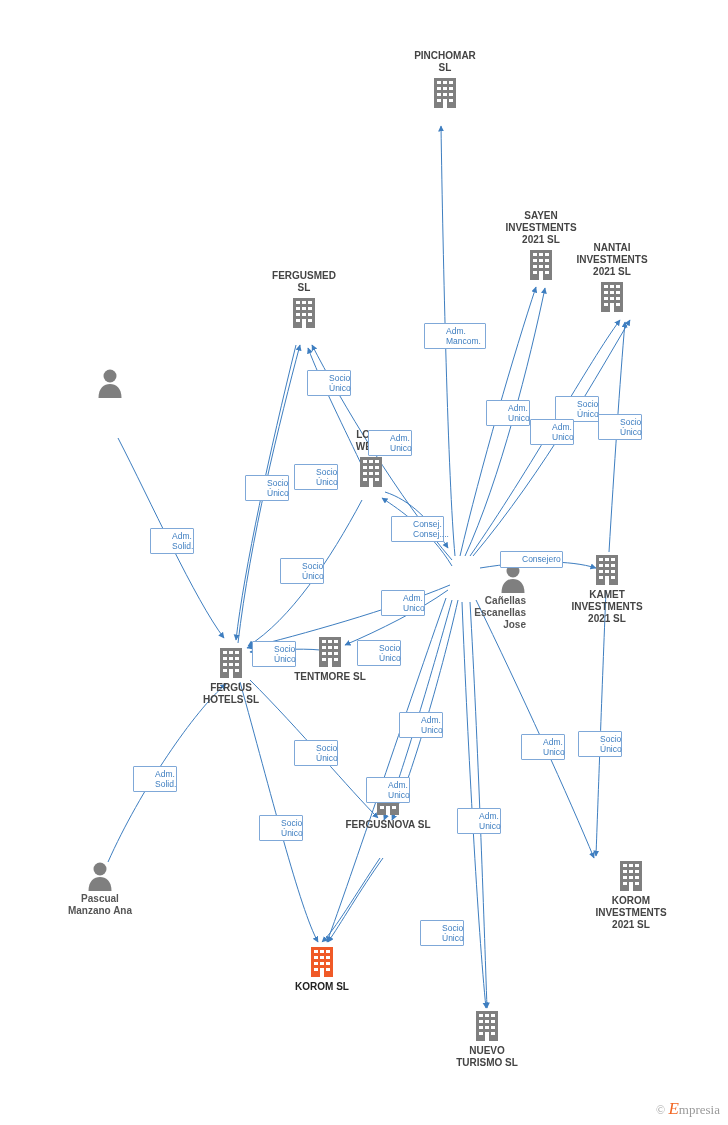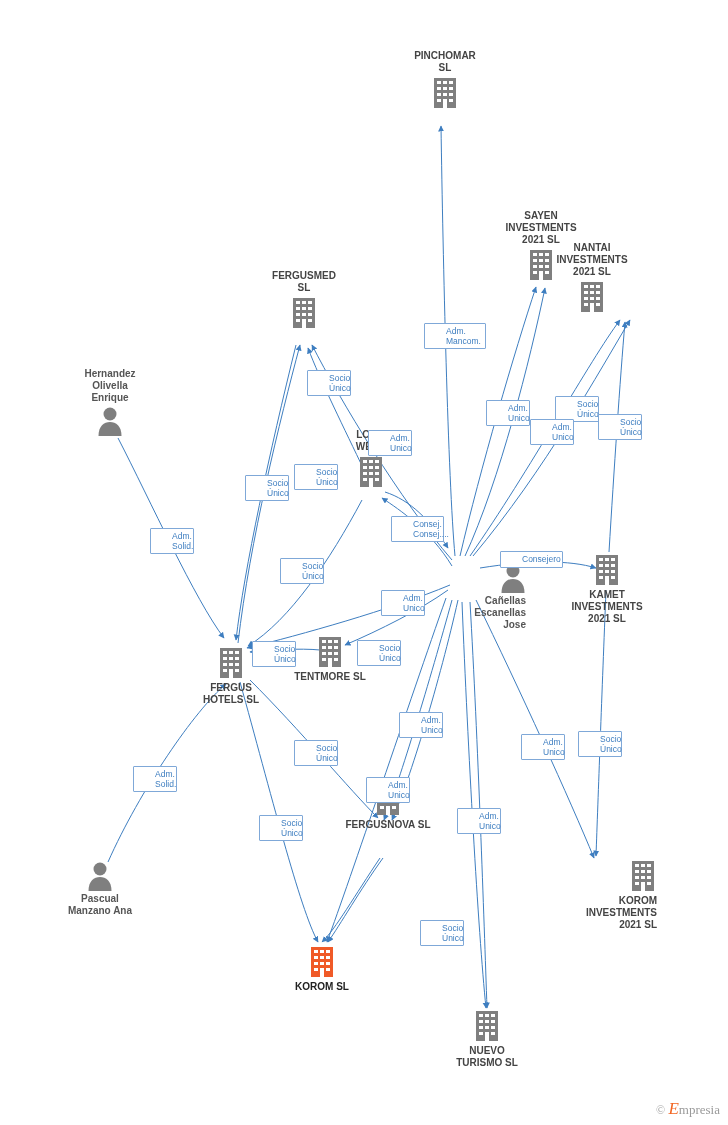--- a/index.html
+++ b/index.html
@@ -172,21 +172,21 @@
               <rect x="18" y="11" width="4" height="3"></rect>
               <rect x="6" y="17" width="4" height="3"></rect>
               <rect x="12" y="17" width="4" height="3"></rect>
               <rect x="18" y="17" width="4" height="3"></rect>
               <rect x="6" y="23" width="4" height="3"></rect>
               <rect x="18" y="23" width="4" height="3"></rect>
               <rect x="12" y="23" width="4" height="9"></rect>
             </g>
           </svg></span>
       </div>
-      <div class="node company" style="left: 592px; top: 242px;">
+      <div class="node company" style="left: 612px; top: 242px;">
         <span class="label above">NANTAI
 INVESTMENTS
 2021  SL</span>
         <span class="glyph"><svg width="28" height="34" viewBox="0 0 28 34">
             <rect x="3" y="2" width="22" height="30" fill="#7f7f7f"></rect>
             <g fill="#ffffff">
               <rect x="6" y="5" width="4" height="3"></rect>
               <rect x="12" y="5" width="4" height="3"></rect>
               <rect x="18" y="5" width="4" height="3"></rect>
               <rect x="6" y="11" width="4" height="3"></rect>
@@ -216,23 +216,20 @@
               <rect x="6" y="17" width="4" height="3"></rect>
               <rect x="12" y="17" width="4" height="3"></rect>
               <rect x="18" y="17" width="4" height="3"></rect>
               <rect x="6" y="23" width="4" height="3"></rect>
               <rect x="18" y="23" width="4" height="3"></rect>
               <rect x="12" y="23" width="4" height="9"></rect>
             </g>
           </svg></span>
       </div>
       <div class="node person" style="left: 110px; top: 368px;">
-        <span class="label above">Hernandez
-Olivella
-Enrique</span>
         <span class="glyph"><svg width="26" height="30" viewBox="0 0 26 30">
             <circle cx="13" cy="8" r="6.5" fill="#7f7f7f"></circle>
             <path d="M1.5 30 C1.5 20 7 16 13 16 C19 16 24.5 20 24.5 30 Z" fill="#7f7f7f"></path>
           </svg></span>
       </div>
       <div class="node company" style="left: 371px; top: 429px;">
         <span class="label above">LOC...
 WEL...</span>
         <span class="glyph"><svg width="28" height="34" viewBox="0 0 28 34">
             <rect x="3" y="2" width="22" height="30" fill="#7f7f7f"></rect>
@@ -345,21 +342,21 @@
               <rect x="6" y="17" width="4" height="3"></rect>
               <rect x="12" y="17" width="4" height="3"></rect>
               <rect x="18" y="17" width="4" height="3"></rect>
               <rect x="6" y="23" width="4" height="3"></rect>
               <rect x="18" y="23" width="4" height="3"></rect>
               <rect x="12" y="23" width="4" height="9"></rect>
             </g>
           </svg></span>
         <span class="label">FERGUSNOVA SL</span>
       </div>
-      <div class="node company" style="left: 597px; top: 859px; text-align: right;">
+      <div class="node company" style="left: 631px; top: 859px;">
         <span class="glyph"><svg width="28" height="34" viewBox="0 0 28 34">
             <rect x="3" y="2" width="22" height="30" fill="#7f7f7f"></rect>
             <g fill="#ffffff">
               <rect x="6" y="5" width="4" height="3"></rect>
               <rect x="12" y="5" width="4" height="3"></rect>
               <rect x="18" y="5" width="4" height="3"></rect>
               <rect x="6" y="11" width="4" height="3"></rect>
               <rect x="12" y="11" width="4" height="3"></rect>
               <rect x="18" y="11" width="4" height="3"></rect>
               <rect x="6" y="17" width="4" height="3"></rect>

